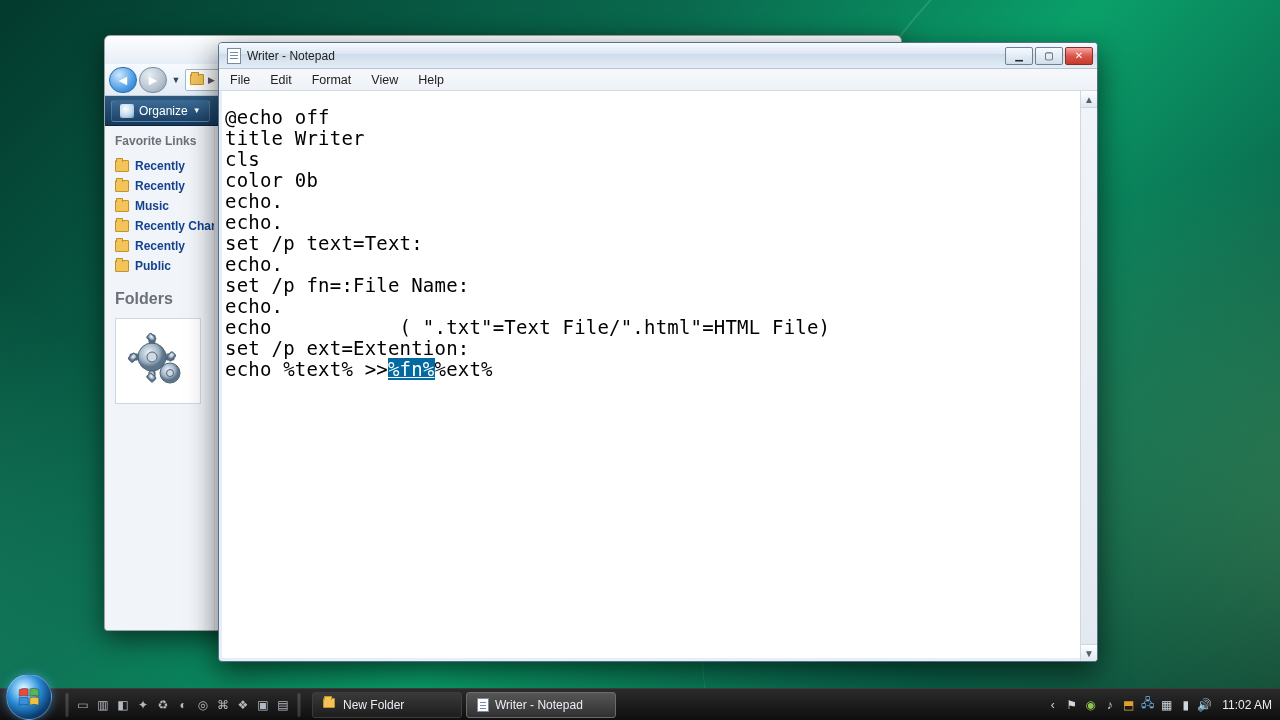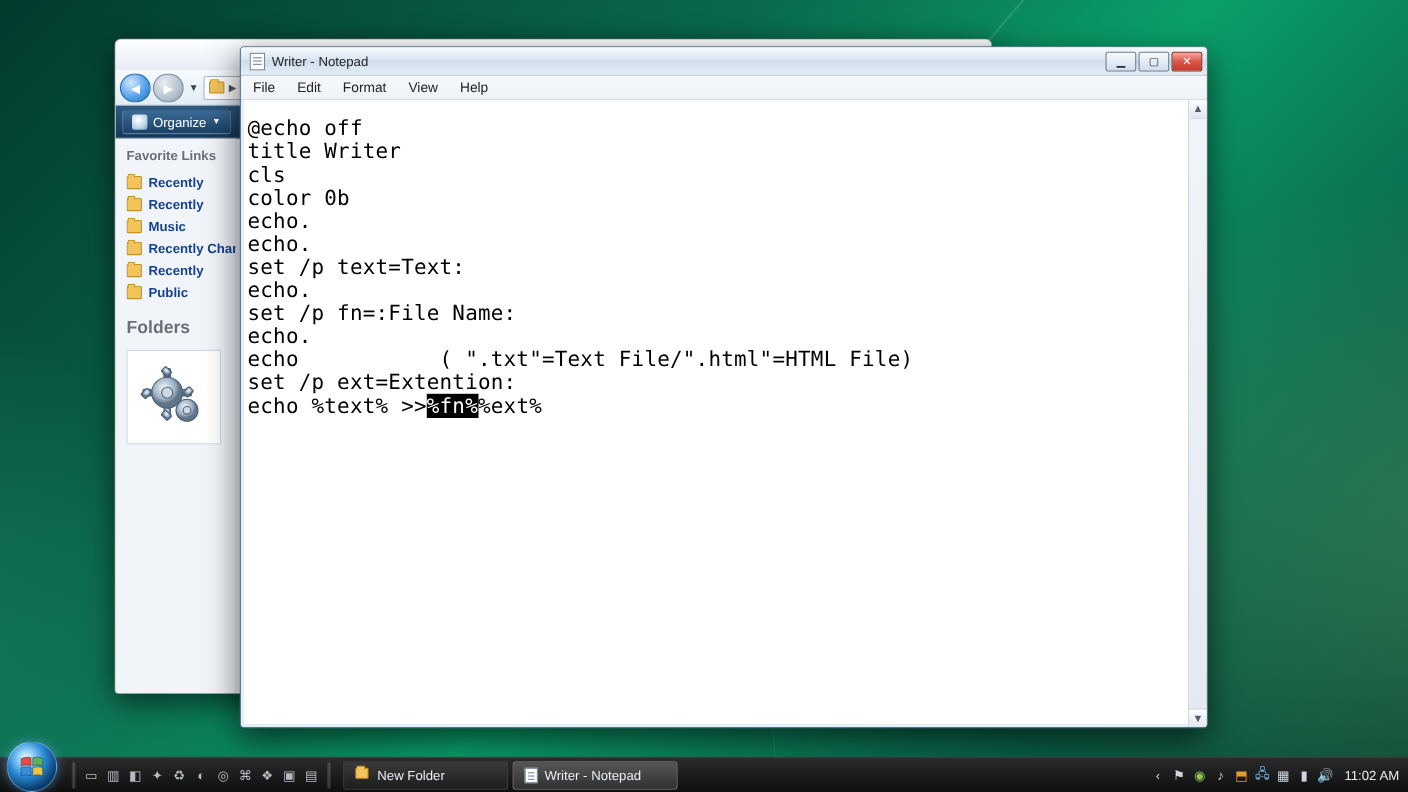--- a/index.html
+++ b/index.html
@@ -83,21 +83,21 @@
 
   .editor-wrap{ position:relative; height:calc(100% - 48px); }
   .editor{
     position:absolute; inset:0;
     padding:16px 6px;
     font-family:"Consolas","Lucida Console",monospace;
     font-size:19px; line-height:21px;
     color:#000; white-space:pre; overflow:auto;
     letter-spacing:0.2px;
   }
-  .sel{ background:#000000; color:#fff; }
+  .sel{ background:#0369a1; color:#fff;text-decoration:underline; }
   .vscroll{ position:absolute; right:0; top:0; bottom:0; width:17px;
     background:linear-gradient(#f1f4f8,#e3e9f0); border-left:1px solid #cfd7e1;}
   .vscroll .arrow{ height:17px; display:flex; align-items:center; justify-content:center; font-size:10px; color:#54606e;
     background:linear-gradient(#fdfeff,#e1e8f0); border-bottom:1px solid #cfd7e1;}
   .vscroll .arrow.bot{ position:absolute; bottom:0; left:0; right:0; border-top:1px solid #cfd7e1; border-bottom:none;}
 
   
   .taskbar{
     position:absolute; left:0; right:0; bottom:0; height:32px;
     background:linear-gradient(#2b2b2b,#0e0e0e);

